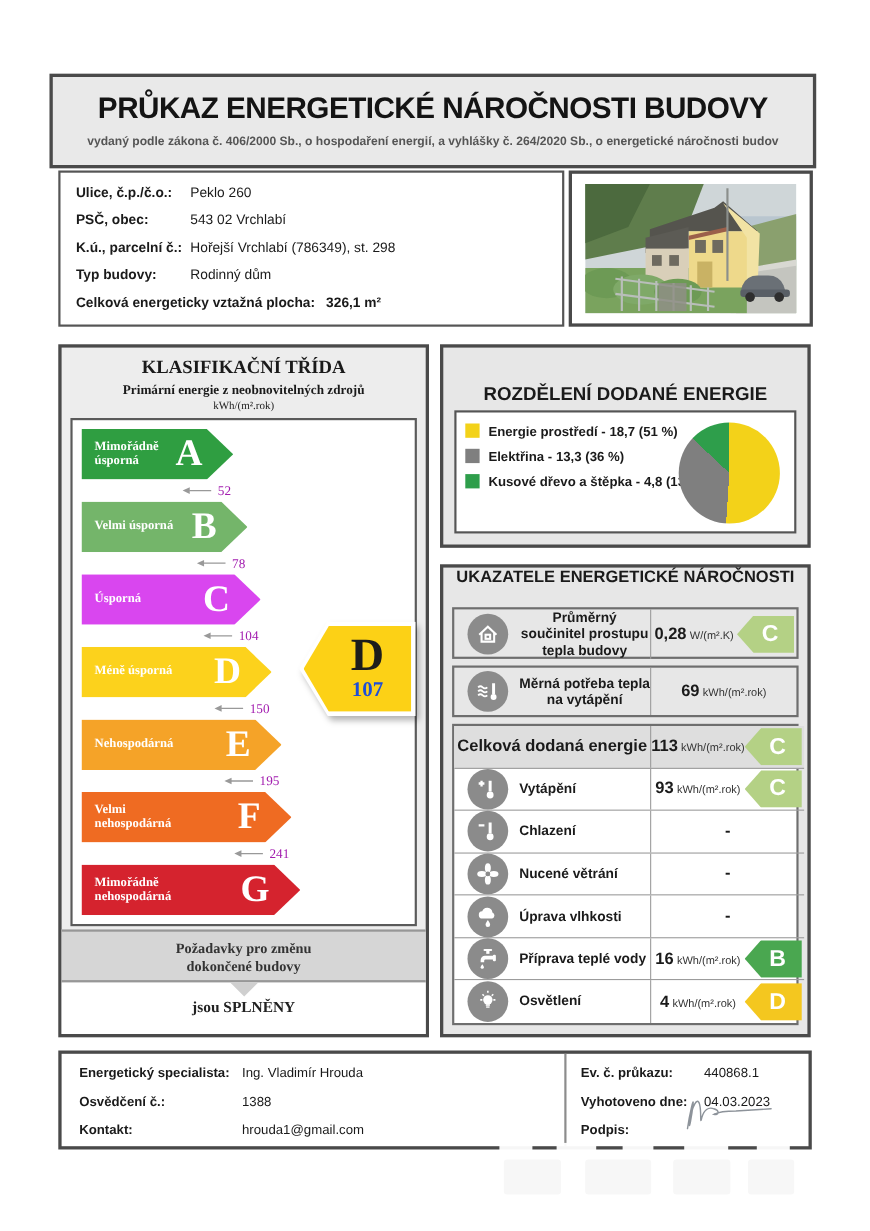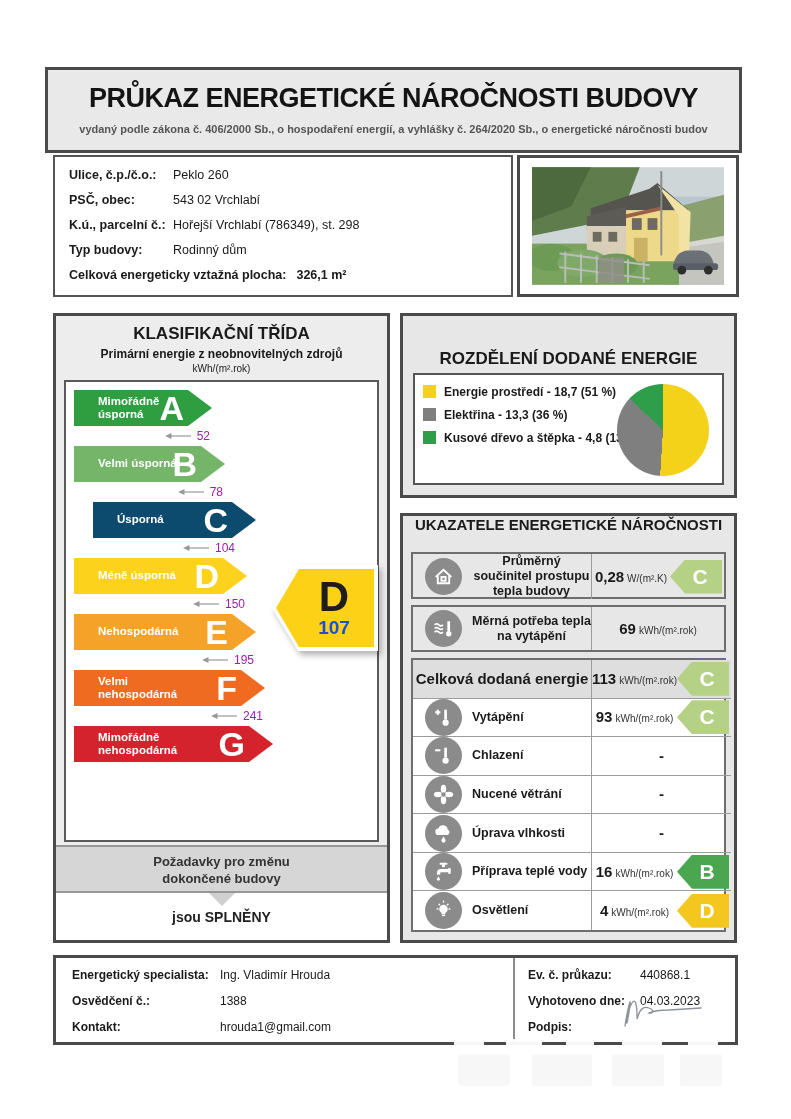--- a/index.html
+++ b/index.html
@@ -17,29 +17,29 @@
   .info-row{display:flex;font-size:12.5px;margin-bottom:10px;line-height:1.2;}
   .info-row .lbl{font-weight:bold;width:104px;flex:none;}
   .info-row.area{font-weight:bold;}
   .info-row.area .lbl{width:auto;margin-right:10px;}
 
   
   .photo{left:517px;top:155px;width:222px;height:142px;padding:9px 12px;}
   .photo svg{width:100%;height:100%;display:block;}
 
   
-  .class-panel{left:53px;top:313px;width:337px;height:630px;background:#ededed;}
+  .class-panel{left:53px;top:313px;width:337px;height:630px;background:#ededed;font-family:Liberation Serif, serif;}
   .class-head{text-align:center;padding-top:8px;}
   .class-head .t1{font-size:17px;font-weight:bold;}
   .class-head .t2{font-size:12px;font-weight:bold;margin-top:3px;}
   .class-head .t3{font-size:10px;margin-top:2px;color:#222;}
   .bands-box{position:absolute;left:8px;right:8px;top:64px;height:462px;background:#fff;
              border:2px solid #5a5a5a;box-sizing:border-box;padding:8px 0 0 8px;overflow:hidden;}
   .band{--w:140px;}
-  .band-arrow{width:var(--w);height:36px;display:flex;align-items:center;padding-left:24px;box-sizing:border-box;
+  .band-arrow{width:var(--w);height:46px;display:flex;align-items:center;padding-left:12px;box-sizing:border-box;
       clip-path:polygon(0 0,calc(100% - 24px) 0,100% 50%,calc(100% - 24px) 100%,0 100%);
       position:relative;color:#fff;}
   .band-label{font-size:11.5px;font-weight:bold;line-height:1.15;width:96px;}
   .band-letter{position:absolute;right:28px;top:50%;transform:translateY(-50%);
       font-size:34px;font-weight:bold;}
   .threshold{width:var(--w);height:20px;display:flex;justify-content:flex-end;align-items:center;gap:5px;
       color:#a21caf;font-size:12px;padding-right:2px;box-sizing:border-box;}
   .band:nth-child(1){--w:138px}.band:nth-child(2){--w:151px}.band:nth-child(3){--w:163px}
   .band:nth-child(4){--w:173px}.band:nth-child(5){--w:182px}.band:nth-child(6){--w:191px}
   .band:nth-child(7){--w:199px}
@@ -226,21 +226,21 @@
         </div>
         <div class="threshold">
           <svg width="28" height="8" viewBox="0 0 28 8">
               <line x1="27" y1="4" x2="7" y2="4" stroke="#999" stroke-width="1.2"></line>
               <path d="M7.5 1 L1 4 L7.5 7 Z" fill="#999"></path>
             </svg>
           <span>78</span>
         </div>
       </div>
       <div class="band">
-        <div class="band-arrow" style="background: #0c4a6e; margin-left: 19px;">
+        <div class="band-arrow" style="background: #d946ef;">
           <span class="band-label">Úsporná</span>
           <span class="band-letter">C</span>
         </div>
         <div class="threshold">
           <svg width="28" height="8" viewBox="0 0 28 8">
               <line x1="27" y1="4" x2="7" y2="4" stroke="#999" stroke-width="1.2"></line>
               <path d="M7.5 1 L1 4 L7.5 7 Z" fill="#999"></path>
             </svg>
           <span>104</span>
         </div>

